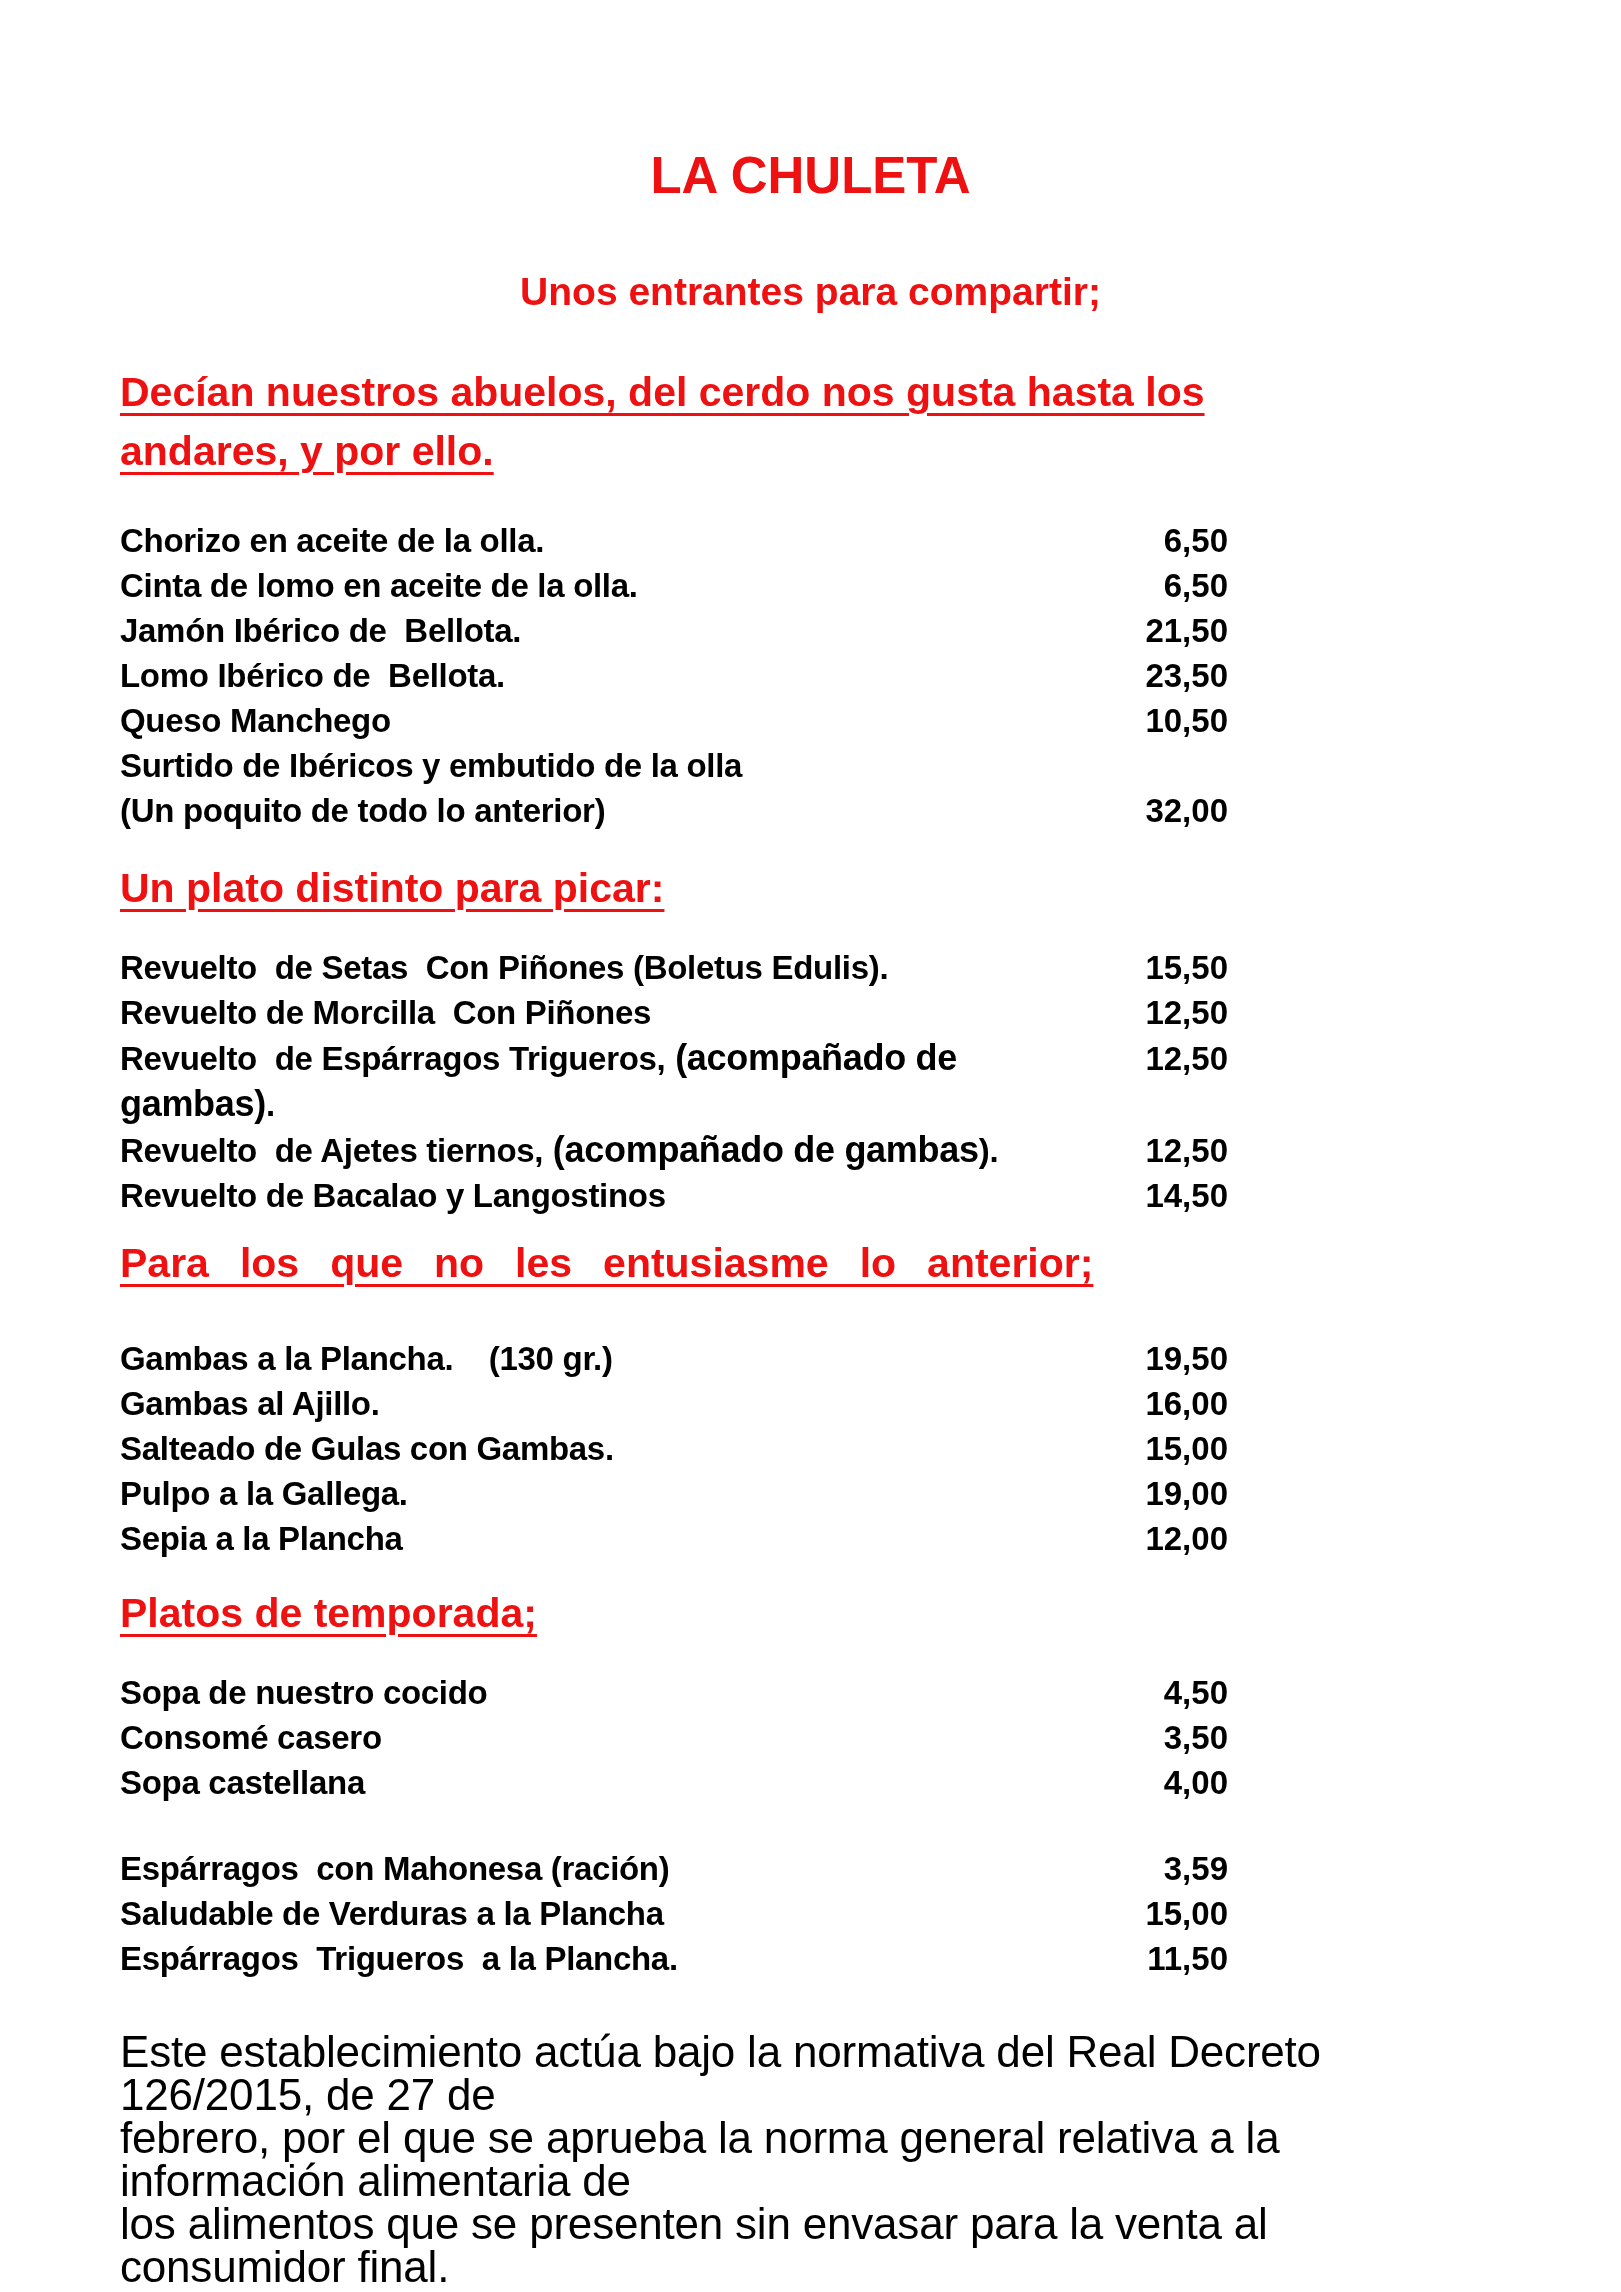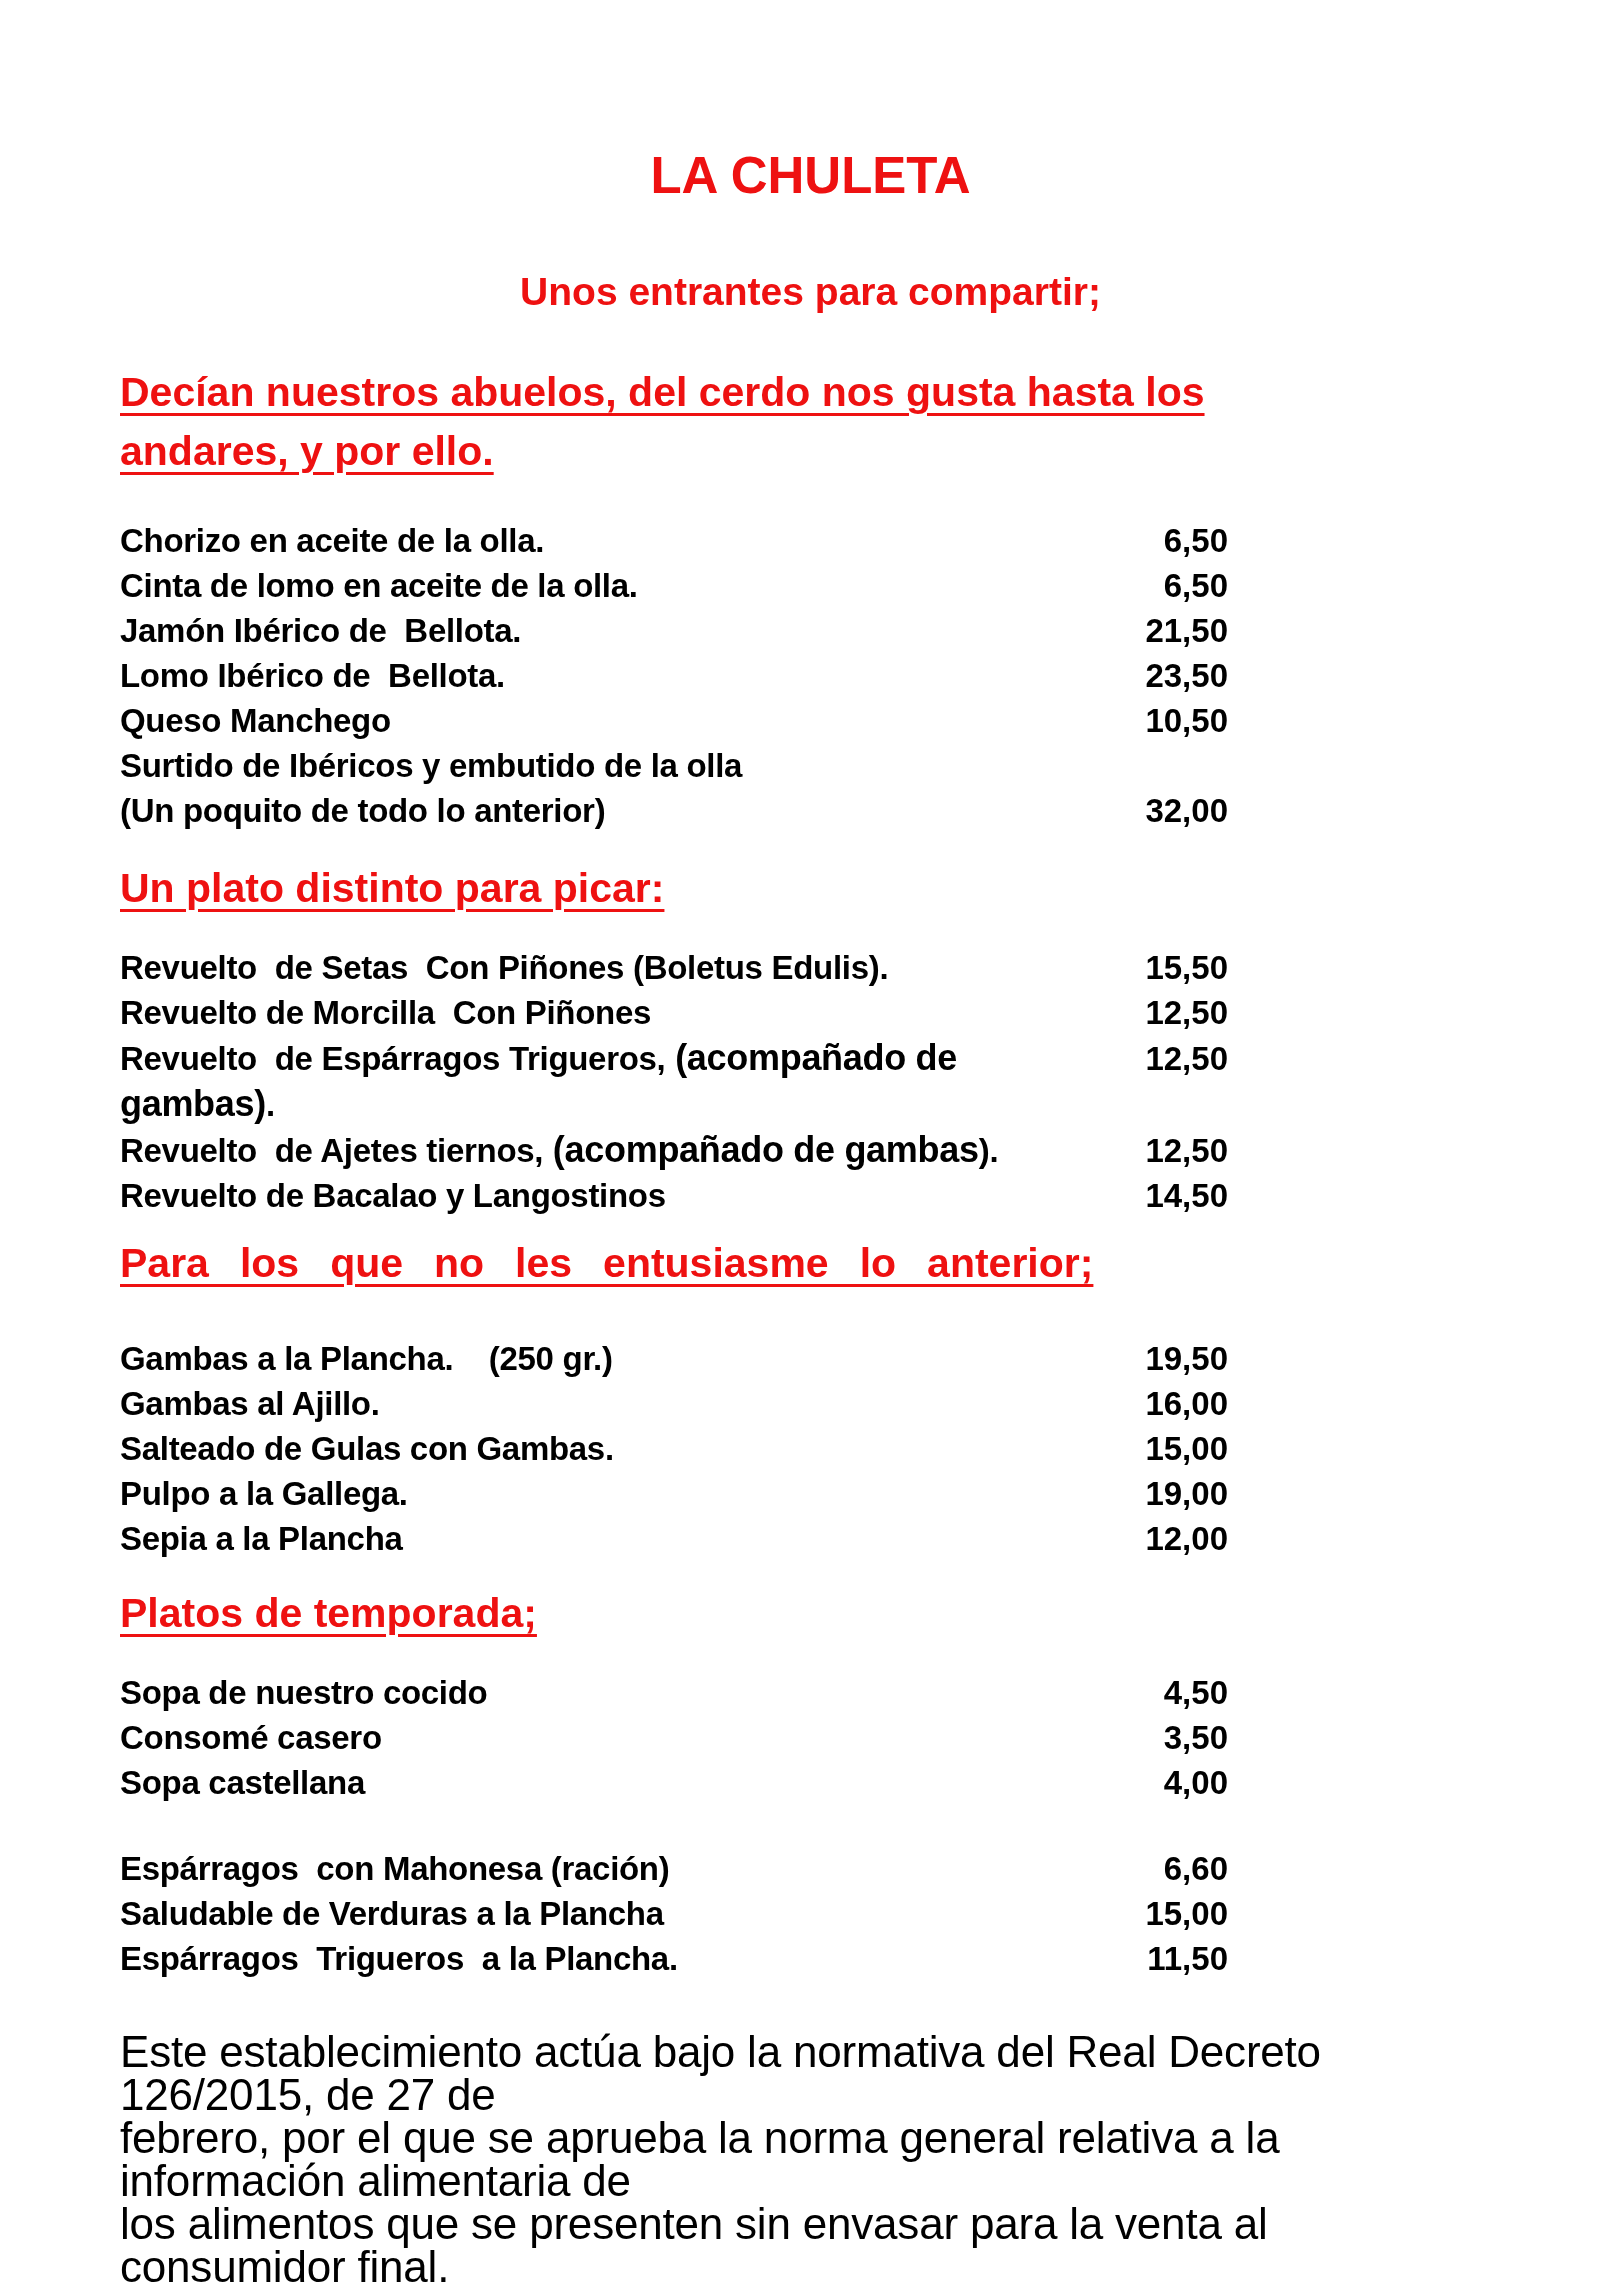--- a/index.html
+++ b/index.html
@@ -147,21 +147,21 @@
             <span class="item-name">Revuelto de Bacalao y Langostinos</span>
             <span class="item-price">14,50</span>
           </div>
         </div>
     </section>
 
     <section class="menu-section s2">
       <h2 class="section-heading">Para los que no les entusiasme lo anterior;</h2>
       <div class="menu-list">
           <div class="menu-row">
-            <span class="item-name">Gambas a la Plancha.    (250 gr.)</span>
+            <span class="item-name">Gambas a la Plancha.    (130 gr.)</span>
             <span class="item-price">19,50</span>
           </div>
           <div class="menu-row">
             <span class="item-name">Gambas al Ajillo.</span>
             <span class="item-price">16,00</span>
           </div>
           <div class="menu-row">
             <span class="item-name">Salteado de Gulas con Gambas.</span>
             <span class="item-price">15,00</span>
           </div>
@@ -186,21 +186,21 @@
           <div class="menu-row">
             <span class="item-name">Consomé casero</span>
             <span class="item-price">3,50</span>
           </div>
           <div class="menu-row">
             <span class="item-name">Sopa castellana</span>
             <span class="item-price">4,00</span>
           </div>
           <div class="menu-row spaced">
             <span class="item-name">Espárragos  con Mahonesa (ración)</span>
-            <span class="item-price">6,60</span>
+            <span class="item-price">3,59</span>
           </div>
           <div class="menu-row">
             <span class="item-name">Saludable de Verduras a la Plancha</span>
             <span class="item-price">15,00</span>
           </div>
           <div class="menu-row">
             <span class="item-name">Espárragos  Trigueros  a la Plancha.</span>
             <span class="item-price">11,50</span>
           </div>
         </div>

